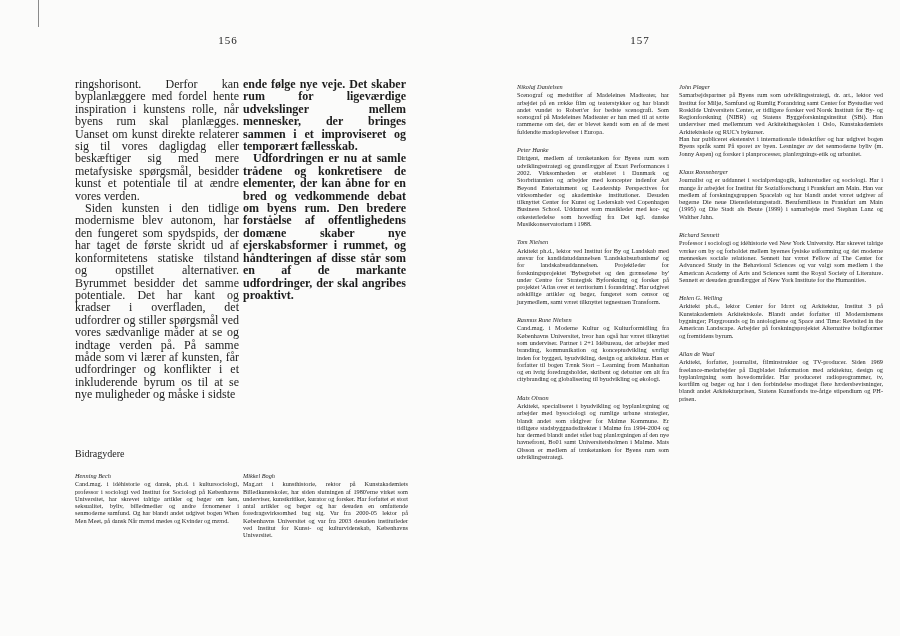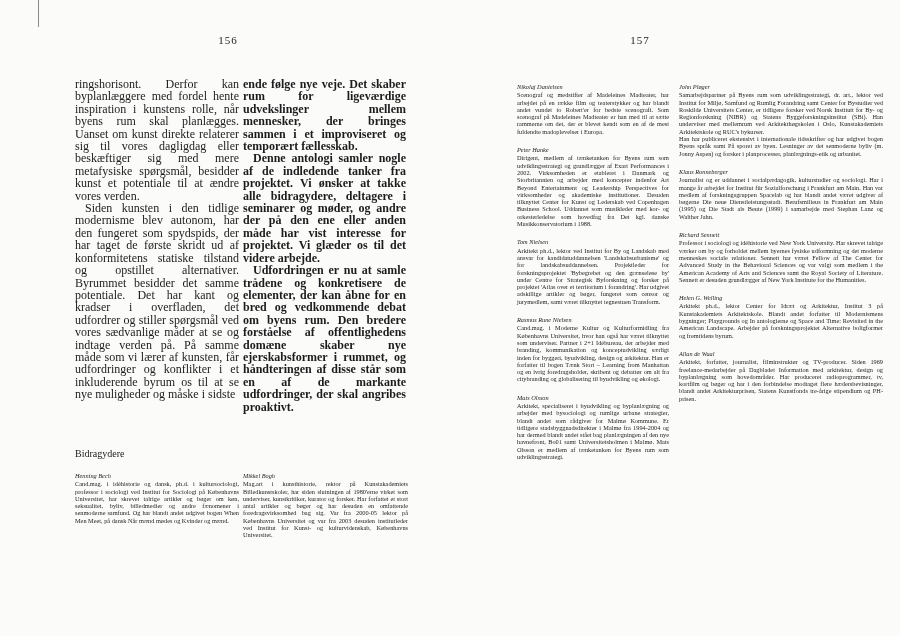--- a/index.html
+++ b/index.html
@@ -62,21 +62,20 @@
 
   <div class="page-num left">156</div>
   <div class="page-num right">157</div>
 
   <div class="body-col" id="left-col1">
     <p>ringshorisont. Derfor kan byplanlæggere med fordel hente inspiration i kunstens rolle, når byens rum skal planlægges. Uanset om kunst direkte relaterer sig til vores dagligdag eller beskæftiger sig med mere metafysiske spørgsmål, besidder kunst et potentiale til at ændre vores verden.</p>
     <p class="indent">Siden kunsten i den tidlige modernisme blev autonom, har den fungeret som spydspids, der har taget de første skridt ud af konformitetens statiske tilstand og opstillet alternativer. Byrummet besidder det samme potentiale. Det har kant og kradser i overfladen, det udfordrer og stiller spørgsmål ved vores sædvanlige måder at se og indtage verden på. På samme måde som vi lærer af kunsten, får udfordringer og konflikter i et inkluderende byrum os til at se nye muligheder og måske i sidste</p>
   </div>
   <div class="body-col" id="left-col2">
     <p>ende følge nye veje. Det skaber rum for ligeværdige udvekslinger mellem mennesker, der bringes sammen i et improviseret og temporært fællesskab.</p>
-    <p class="indent">Denne antologi samler nogle af de indledende tanker fra projektet. Vi ønsker at takke alle bidragydere, deltagere i seminarer og møder, og andre der på den ene eller anden måde har vist interesse for projektet. Vi glæder os til det videre arbejde.</p>
     <p class="indent">Udfordringen er nu at samle trådene og konkretisere de elementer, der kan åbne for en bred og vedkommende debat om byens rum. Den bredere forståelse af offentlighedens domæne skaber nye ejerskabsformer i rummet, og håndteringen af disse står som en af de markante udfordringer, der skal angribes proaktivt.</p>
   </div>
 
   <div class="contrib-heading">Bidragydere</div>
 
   <div class="bio-block" id="bio-bech">
     <div class="bio-name">Henning Bech</div>
     <p class="bio-text">Cand.mag. i idéhistorie og dansk, ph.d. i kultursociologi, professor i sociologi ved Institut for Sociologi på Københavns Universitet, har skrevet talrige artikler og bøger om køn, seksualitet, byliv, billedmedier og andre fænomener i senmoderne samfund. Og har blandt andet udgivet bogen When Men Meet, på dansk Når mænd mødes og Kvinder og mænd.</p>
   </div>
   <div class="bio-block" id="bio-bogh">

